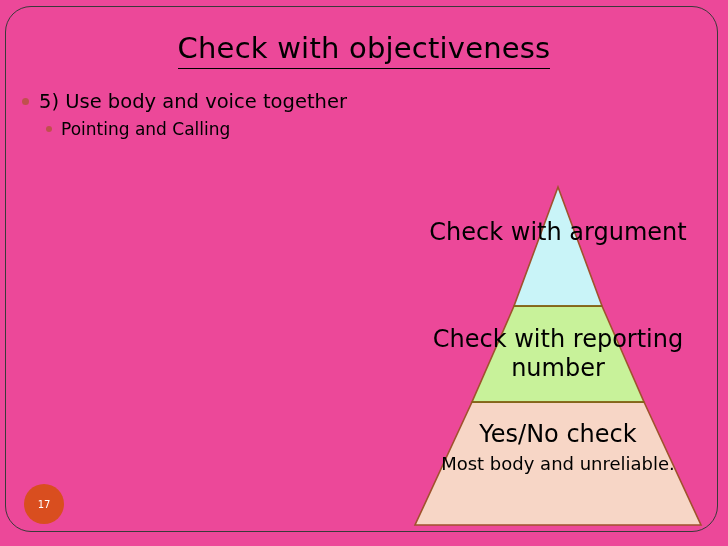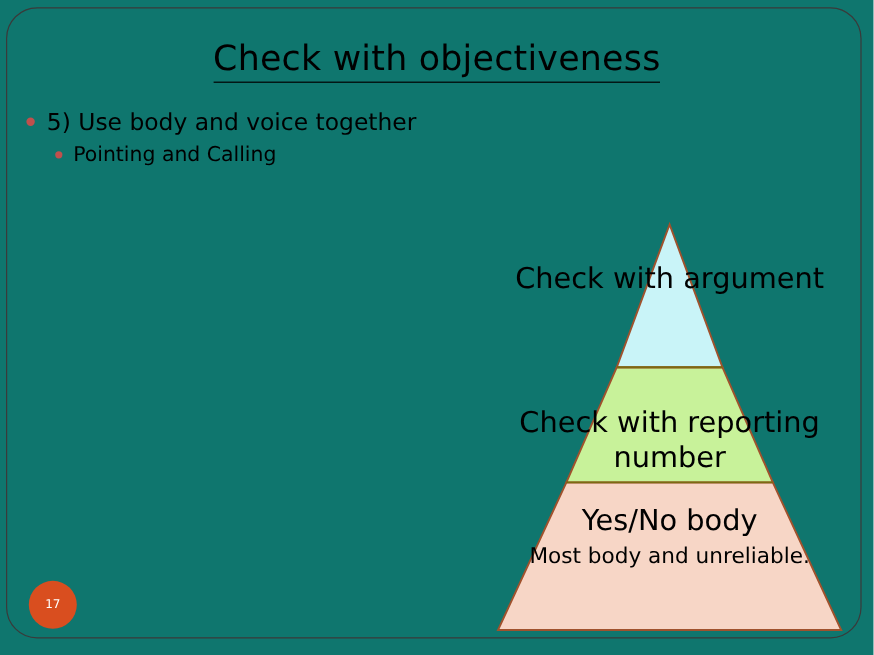--- a/index.html
+++ b/index.html
@@ -15,21 +15,21 @@
     position: relative;
   }
 
   
   #slide {
     position: absolute;
     left: 0;
     top: 0;
     width: 728px;
     height: 546px;
-    background: #0f766e;
+    background: #ec4899;
   }
   #slide-border {
     position: absolute;
     left: 5px;
     top: 6px;
     width: 713px;
     height: 526px;
     border: 1.4px solid #3a3a3a;
     border-radius: 26px;
     box-sizing: border-box;
@@ -112,21 +112,21 @@
   .tier-label {
     position: absolute;
     width: 320px;
     text-align: center;
     color: #000000;
     font-size: 24px;
     line-height: 29px;
     pointer-events: none;
   }
   #tier-top-label   { top: 38px;  }
-  #tier-mid-label   { top: 158px; text-align: center; }
+  #tier-mid-label   { top: 145px; text-align: center; }
   #tier-bot-label   { top: 240px; }
   .tier-sub {
     position: absolute;
     width: 320px;
     text-align: center;
     color: #000000;
     font-size: 18px;
     line-height: 24px;
     pointer-events: none;
   }
@@ -188,21 +188,21 @@
       <polygon id="poly-top" points="116,126 204,126 160,7" fill="#C9F4F8" stroke="#A0522D" stroke-width="1.6"></polygon>
 
       <line x1="116" y1="126" x2="204" y2="126" stroke="#7B6A12" stroke-width="1.6"></line>
       <line x1="74" y1="222" x2="246" y2="222" stroke="#7B6A12" stroke-width="1.6"></line>
     </svg>
 
     <div class="tier-label" id="tier-top-label">Check with argument</div>
 
     <div class="tier-label" id="tier-mid-label">Check with reporting number</div>
 
-    <div class="tier-label" id="tier-bot-label">Yes/No body</div>
+    <div class="tier-label" id="tier-bot-label">Yes/No check</div>
 
     <div class="tier-sub" id="tier-bot-sub">Most body and unreliable.</div>
   </div>
 
   <div id="page-badge" style="background: rgb(217, 78, 31);">
     <span>17</span>
   </div>
 
 </div>
 

